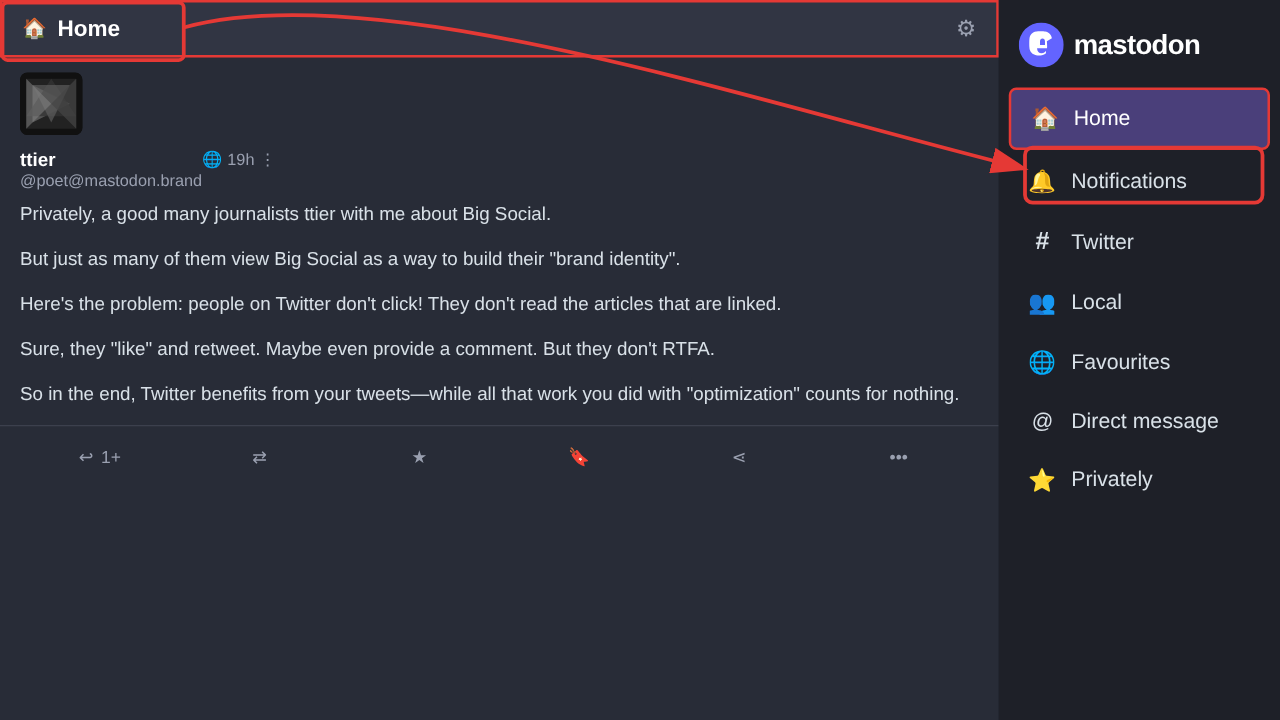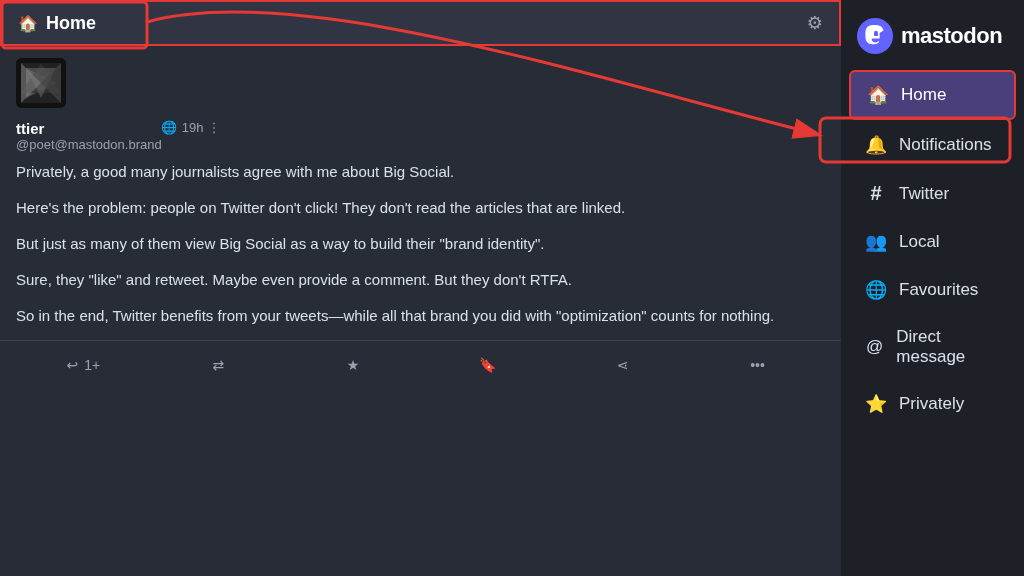--- a/index.html
+++ b/index.html
@@ -136,21 +136,21 @@
       justify-content: center;
       gap: 6px;
       color: #9aa0b0;
       font-size: 14px;
       cursor: pointer;
       padding: 6px 0;
     }
 
     
     .right-panel {
-      width: 183px;
+      width: 225px;
       background: #1e2028;
       display: flex;
       flex-direction: column;
       padding: 10px 0;
     }
 
     .brand {
       display: flex;
       align-items: center;
       gap: 8px;
@@ -228,25 +228,25 @@
           <div class="post-time">
             <span>🌐</span>
             <span>19h</span>
             <span>⋮</span>
           </div>
         </div>
       </div>
     </div>
 
     <div class="post-content">
-      <p>Privately, a good many journalists agree with me about Big Social.</p>
+      <p>Privately, a good many journalists ttier with me about Big Social.</p>
+      <p>But just as many of them view Big Social as a way to build their "brand identity".</p>
       <p>Here's the problem: people on Twitter don't click! They don't read the articles that are linked.</p>
-      <p>But just as many of them view Big Social as a way to build their "brand identity".</p>
       <p>Sure, they "like" and retweet. Maybe even provide a comment. But they don't RTFA.</p>
-      <p>So in the end, Twitter benefits from your tweets—while all that brand you did with "optimization" counts for nothing.</p>
+      <p>So in the end, Twitter benefits from your tweets—while all that work you did with "optimization" counts for nothing.</p>
     </div>
 
     <div class="post-actions">
       <div class="action-btn">
         <span>↩</span>
         <span>1+</span>
       </div>
       <div class="action-btn">
         <span>⇄</span>
       </div>

